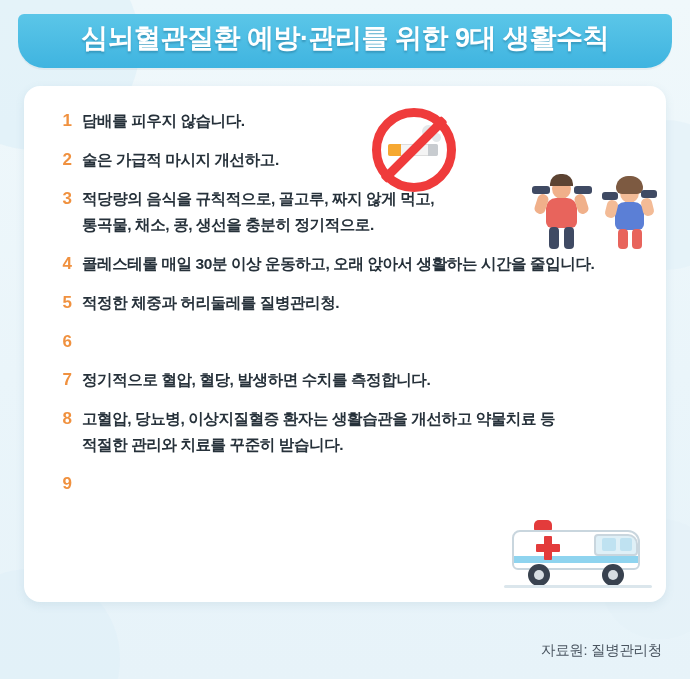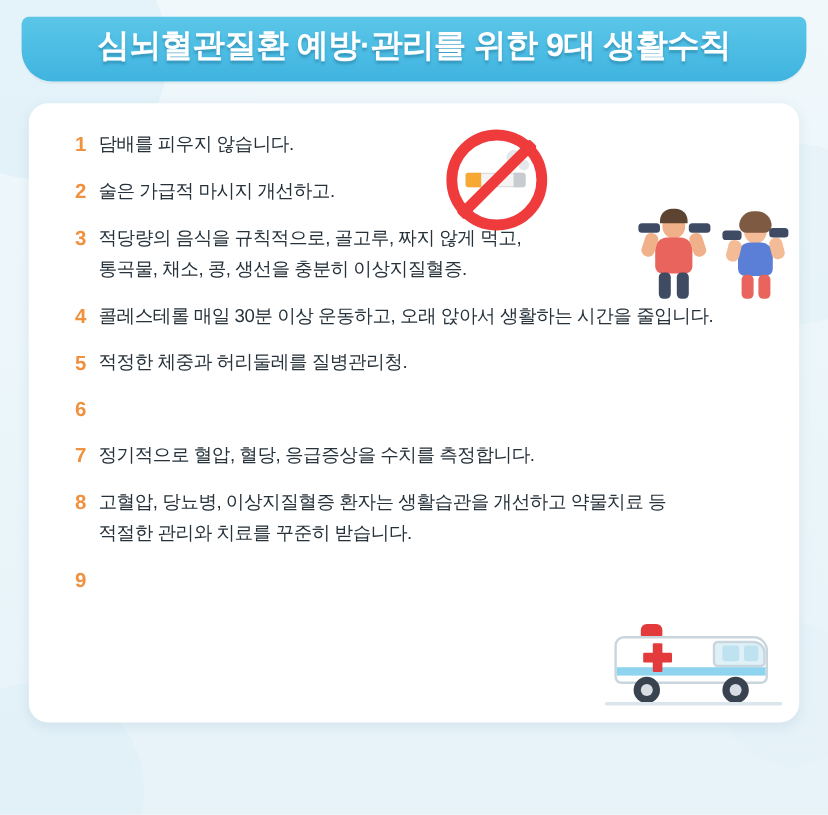--- a/index.html
+++ b/index.html
@@ -91,20 +91,21 @@
     color: #f0913f;
     font-weight: bold;
     line-height: 25px;
   }
   .rule-text {
     font-size: 15.5px;
     color: #26313a;
     line-height: 26px;
     letter-spacing: -0.4px;
     white-space: pre-line;
+    font-weight: bold;
   }
 
   
   .nosmoke {
     position: absolute;
     left: 372px; top: 108px;
     width: 84px; height: 84px;
   }
   .nosmoke .ring {
     position: absolute;
@@ -265,36 +266,36 @@
       <div class="rule-num">1</div>
       <div class="rule-text">담배를 피우지 않습니다.</div>
     </div>
     <div class="rule">
       <div class="rule-num">2</div>
       <div class="rule-text">술은 가급적 마시지 개선하고.</div>
     </div>
     <div class="rule">
       <div class="rule-num">3</div>
       <div class="rule-text">적당량의 음식을 규칙적으로, 골고루, 짜지 않게 먹고,
-통곡물, 채소, 콩, 생선을 충분히 이상지질혈증.</div>
+통곡물, 채소, 콩, 생선을 충분히 정기적으로.</div>
     </div>
     <div class="rule">
       <div class="rule-num">4</div>
       <div class="rule-text">콜레스테롤 매일 30분 이상 운동하고, 오래 앉아서 생활하는 시간을 줄입니다.</div>
     </div>
     <div class="rule">
       <div class="rule-num">5</div>
       <div class="rule-text">적정한 체중과 허리둘레를 질병관리청.</div>
     </div>
     <div class="rule">
       <div class="rule-num">6</div>
     </div>
     <div class="rule">
       <div class="rule-num">7</div>
-      <div class="rule-text">정기적으로 혈압, 혈당, 응급증상을 수치를 측정합니다.</div>
+      <div class="rule-text">정기적으로 혈압, 혈당, 발생하면 수치를 측정합니다.</div>
     </div>
     <div class="rule">
       <div class="rule-num">8</div>
       <div class="rule-text">고혈압, 당뇨병, 이상지질혈증 환자는 생활습관을 개선하고 약물치료 등
 적절한 관리와 치료를 꾸준히 받습니다.</div>
     </div>
     <div class="rule">
       <div class="rule-num">9</div>
     </div>
   </div>
@@ -348,15 +349,16 @@
     <div class="amb-wheel w1">
         <i></i>
       </div>
     <div class="amb-wheel w2">
         <i></i>
       </div>
     <div class="amb-ground"></div>
   </div>
 
   <div class="footer">
+    <div class="footer-line">자료원: 질병관리청</div>
   </div>
 
 </div>
 
 </body></html>

